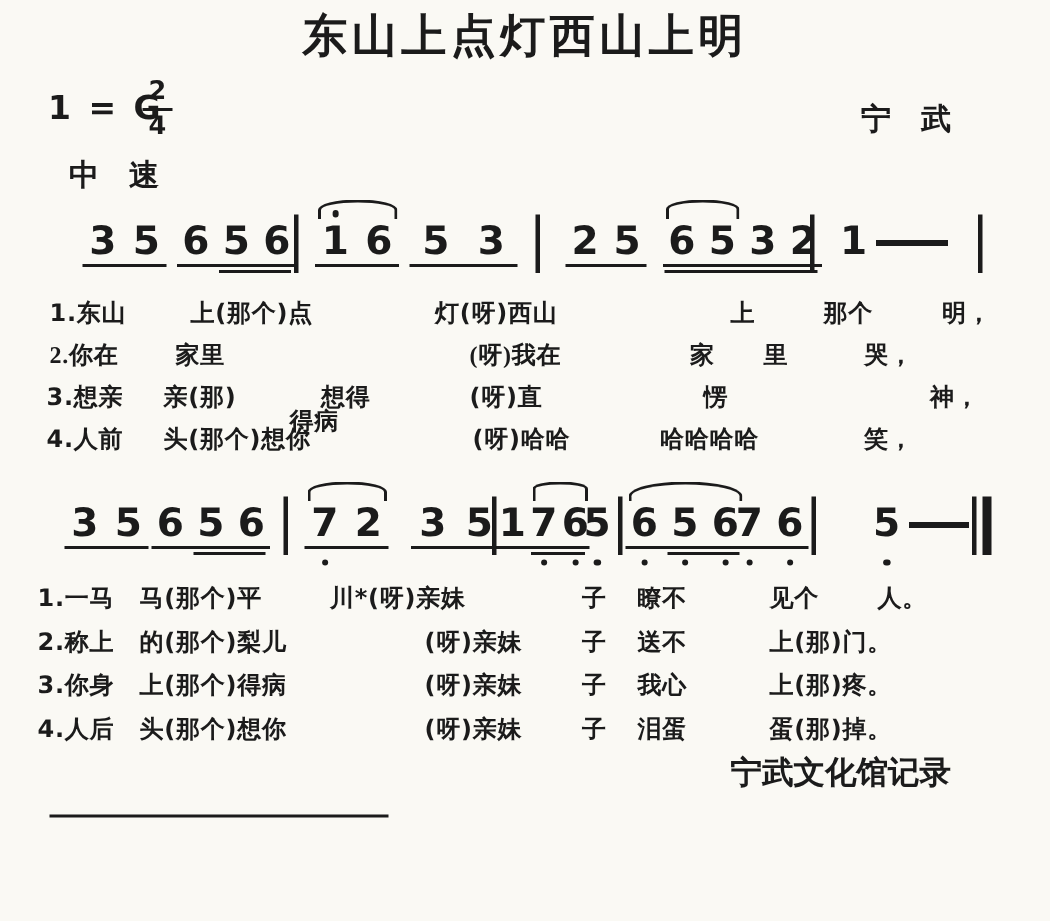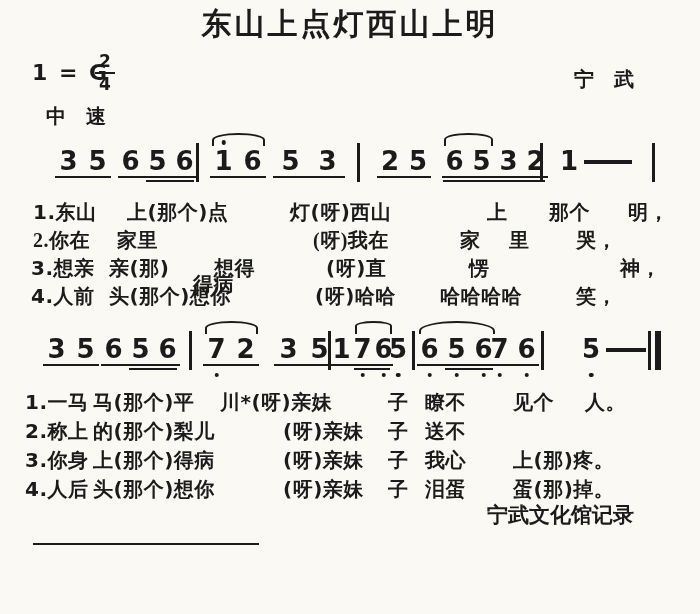--- a/index.html
+++ b/index.html
@@ -31,21 +31,21 @@
     border-radius:100px 100px 0 0 / 26px 26px 0 0;
   }
   .odot { position:absolute; left:50%; transform:translateX(-50%); width:4.5px; height:4.5px; border-radius:50%; background:#1b1b1b; }
   .odot.hi { top:-8px; }
   .odot.lo { bottom:-15px; }
   .bar { position:absolute; top:3px; width:2.6px; height:39px; background:#1b1b1b; }
   .bar.thick { width:5.5px; }
   .dash { position:absolute; top:20px; height:3.5px; background:#1b1b1b; }
 
   .lyric-row { position:absolute; left:0; width:700px; height:24px; }
-  .lyric-seg { position:absolute; top:0; white-space:nowrap; font-size:20px; font-weight:700; letter-spacing:0.5px; }
+  .lyric-seg { position:absolute; top:0; white-space:nowrap; font-size:16px; font-weight:700; letter-spacing:0.5px; }
 
   .attribution { position:absolute; left:487px; top:501px; font-size:21px; font-weight:700; }
   .note-divider { position:absolute; left:33px; top:543px; width:226px; height:2.3px; background:#1b1b1b; }
   .footnote { position:absolute; left:30px; top:557px; font-size:17px; font-weight:700; letter-spacing:0.5px; }
 </style>
 </head>
 <body>
 
 <div class="page">
   <div class="title">东山上点灯西山上明</div>
@@ -120,21 +120,21 @@
         <span class="lyric-seg" style="left: 193px; margin-top: 44px;">得病</span>
         <span class="lyric-seg" style="left: 313px;">(呀)我在</span>
         <span class="lyric-seg" style="left: 460px;">家</span>
         <span class="lyric-seg" style="left: 509px;">里</span>
         <span class="lyric-seg" style="left: 576px;">哭，</span>
       </div>
       <div class="lyric-row" style="top: 255px;">
         <span class="lyric-seg" style="left: 31px;">3.想亲</span>
         <span class="lyric-seg" style="left: 109px;">亲(那)</span>
         <span class="lyric-seg" style="left: 214px;">想得</span>
-        <span class="lyric-seg" style="left: 326px;">(呀)直</span>
+        <span class="lyric-seg" style="left: 313px;">(呀)直</span>
         <span class="lyric-seg" style="left: 469px;">愣</span>
         <span class="lyric-seg" style="left: 620px;">神，</span>
       </div>
       <div class="lyric-row" style="top: 283px;">
         <span class="lyric-seg" style="left: 31px;">4.人前</span>
         <span class="lyric-seg" style="left: 109px;">头(那个)想你</span>
         <span class="lyric-seg" style="left: 315px;">(呀)哈哈</span>
         <span class="lyric-seg" style="left: 440px;">哈哈哈哈</span>
         <span class="lyric-seg" style="left: 576px;">笑，</span>
       </div>
@@ -208,20 +208,21 @@
         <span class="lyric-seg" style="left: 425px;">瞭不</span>
         <span class="lyric-seg" style="left: 513px;">见个</span>
         <span class="lyric-seg" style="left: 585px;">人。</span>
       </div>
       <div class="lyric-row" style="top: 418px;">
         <span class="lyric-seg" style="left: 25px;">2.称上</span>
         <span class="lyric-seg" style="left: 93px;">的(那个)梨儿</span>
         <span class="lyric-seg" style="left: 283px;">(呀)亲妹</span>
         <span class="lyric-seg" style="left: 388px;">子</span>
         <span class="lyric-seg" style="left: 425px;">送不</span>
+        <span class="lyric-seg" style="left: 513px;">上(那)门。</span>
       </div>
       <div class="lyric-row" style="top: 447px;">
         <span class="lyric-seg" style="left: 25px;">3.你身</span>
         <span class="lyric-seg" style="left: 93px;">上(那个)得病</span>
         <span class="lyric-seg" style="left: 283px;">(呀)亲妹</span>
         <span class="lyric-seg" style="left: 388px;">子</span>
         <span class="lyric-seg" style="left: 425px;">我心</span>
         <span class="lyric-seg" style="left: 513px;">上(那)疼。</span>
       </div>
       <div class="lyric-row" style="top: 476px;">

